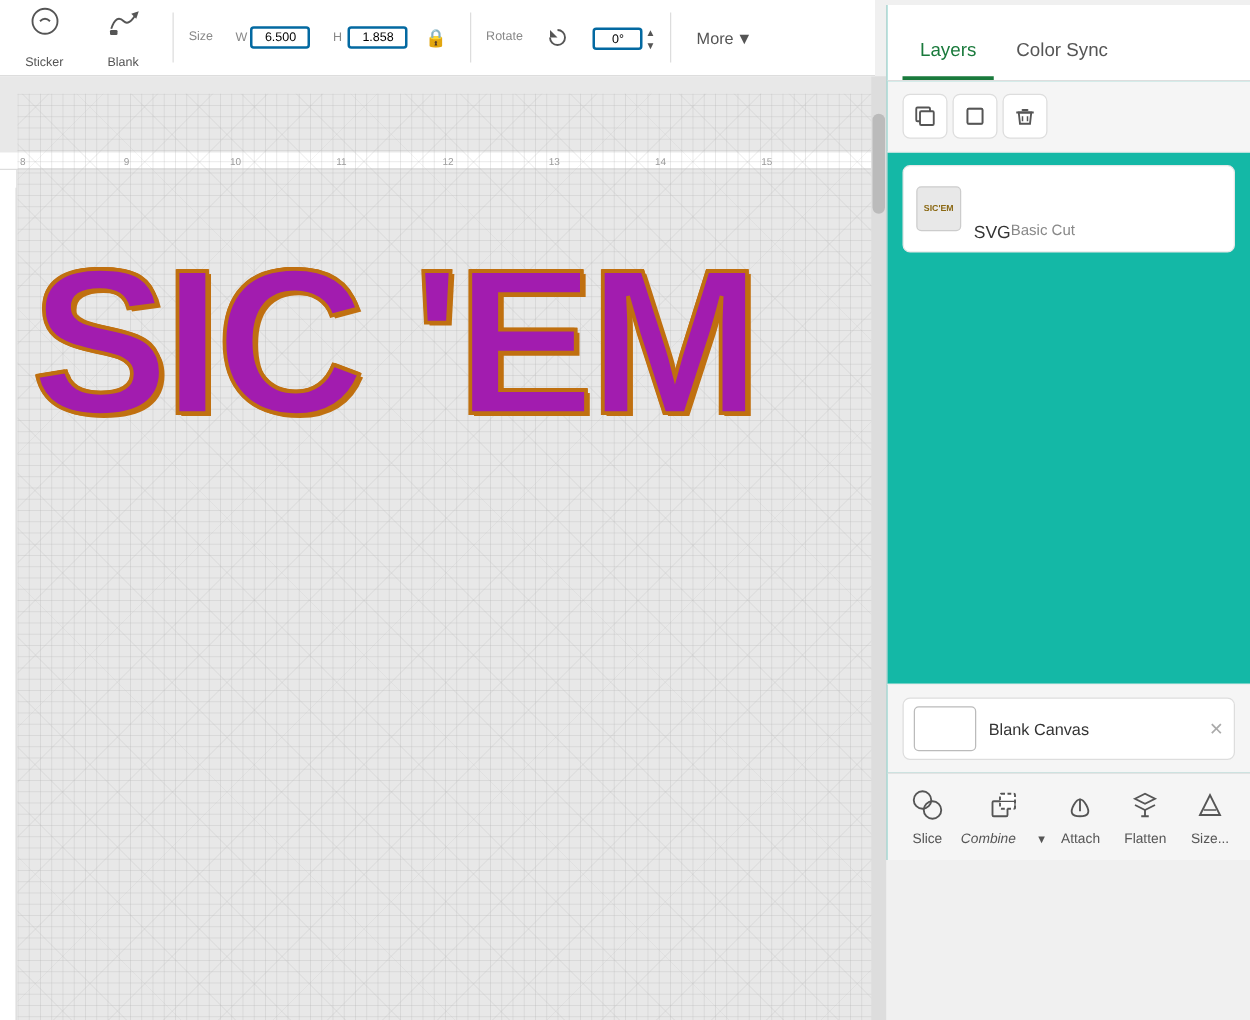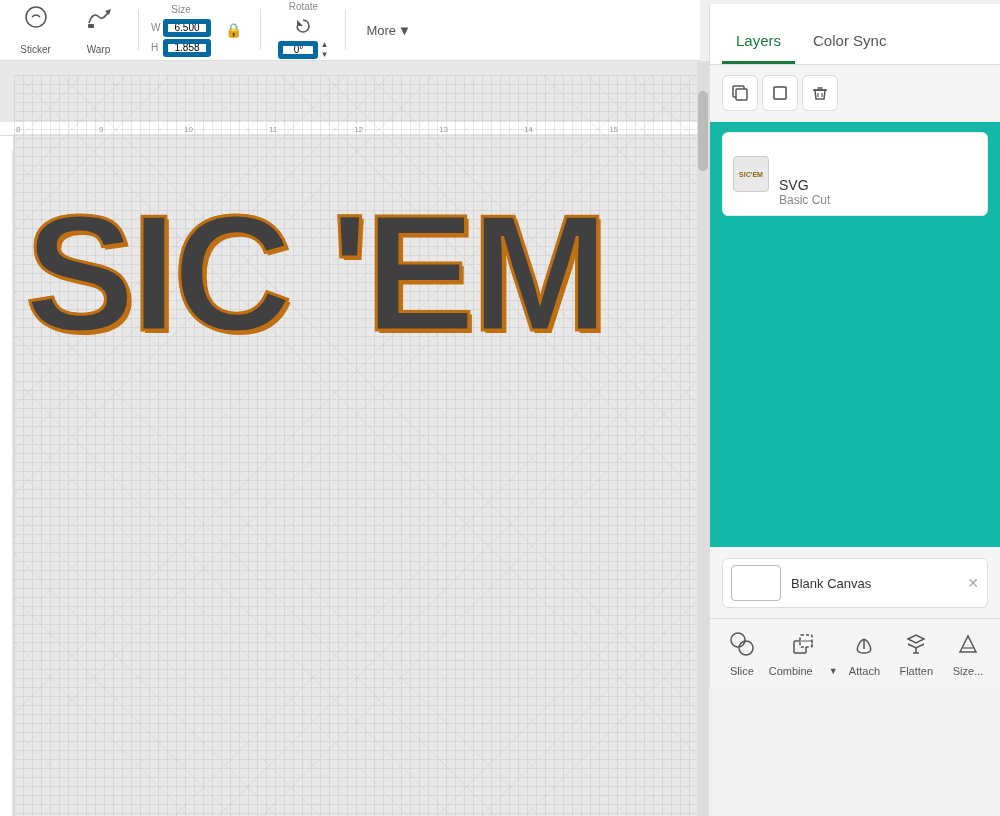--- a/index.html
+++ b/index.html
@@ -12,25 +12,25 @@
       display: flex; align-items: center; padding: 0 8px; gap: 8px;
       z-index: 10;
     }
     .toolbar-group {
       display: flex; flex-direction: column; align-items: center; justify-content: center;
       min-width: 55px; padding: 4px 6px; cursor: pointer; border-radius: 4px;
     }
     .toolbar-icon { font-size: 20px; color: #555; }
     .toolbar-label { font-size: 10px; color: #555; margin-top: 10px; }
     .toolbar-input-group {
-      display: flex; flex-direction: column; align-items: center; gap: 2px; min-width: 60px;
+      display: flex; flex-direction: row; align-items: center; gap: 18px; min-width: 60px;
     }
     .toolbar-input-row { display: flex; align-items: center; gap: 2px; }
     .toolbar-input {
-      width: 48px; height: 18px; border: 5px solid #0369a1; border-radius: 3px;
+      width: 48px; height: 18px; border: 2px solid #0369a1; border-radius: 3px;
       font-size: 10px; padding: 1px 3px; text-align: center; outline: none;
     }
     .toolbar-input-label { font-size: 10px; color: #888; width: 10px; }
     .lock-icon { font-size: 14px; color: #aaa; margin: 0 4px; }
     .more-btn {
       display: flex; align-items: center; gap: 2px; padding: 4px 8px;
       cursor: pointer; font-size: 13px; color: #555; border-radius: 4px;
     }
     .separator { width: 1px; height: 40px; background: #ddd; margin: 0 4px; }
 
@@ -79,21 +79,21 @@
       );
     }
 
     
     #sicem-text {
       position: absolute;
       top: 130px; left: 25px;
       font-size: 165px;
       font-weight: 900;
       font-family: 'Arial Black', 'Impact', sans-serif;
-      color: #404040;
+      color: #a21caf;
       letter-spacing: -4px;
       line-height: 1;
       text-shadow:
         3px 3px 0 #c07010,
         -1px -1px 0 #c07010,
         1px -1px 0 #c07010,
         -1px 1px 0 #c07010;
       
       -webkit-text-stroke: 3px #c07010;
       cursor: move;
@@ -143,21 +143,21 @@
     .layer-item {
       display: flex; align-items: center; gap: 10px; padding: 8px 10px;
       background: #fff; border-radius: 6px; margin-bottom: 8px; cursor: pointer;
       border: 1px solid #e8e8e8;
     }
     .layer-thumb {
       width: 36px; height: 36px; background: #e8e8e8; border: 1px solid #ccc;
       border-radius: 4px; display: flex; align-items: center; justify-content: center;
       font-size: 8px; color: #888; font-weight: bold; flex-shrink: 0;
     }
-    .layer-info { display: flex; flex-direction: column; margin-top: 36px; }
+    .layer-info { display: flex; flex-direction: row; margin-top: 36px; }
     .layer-name { font-size: 14px; color: #333; font-weight: 500; }
     .layer-type { font-size: 12px; color: #888; }
 
     
     #blank-canvas-section {
       padding: 10px 12px; border-top: 1px solid #eee; background: #f5f5f5;
     }
     .blank-canvas-item {
       display: flex; align-items: center; gap: 10px; padding: 6px 8px;
       background: #fff; border: 1px solid #ddd; border-radius: 6px; cursor: pointer;
@@ -199,21 +199,21 @@
   </div>
 
   <div class="toolbar-group">
     <div class="toolbar-icon">
       <svg width="28" height="24" viewBox="0 0 28 24" fill="none">
         <path d="M4 18 Q8 6 14 12 Q18 16 24 6" stroke="#555" stroke-width="1.5" fill="none"></path>
         <polygon points="26,4 24,10 20,6" fill="#555"></polygon>
         <rect x="3" y="19" width="6" height="4" rx="1" fill="#555"></rect>
       </svg>
     </div>
-    <div class="toolbar-label">Warp</div>
+    <div class="toolbar-label">Blank</div>
   </div>
 
   <div class="separator"></div>
 
   <div class="toolbar-input-group">
     <div style="font-size:10px;color:#888;margin-bottom:2px;">Size</div>
     <div class="toolbar-input-row">
       <span class="toolbar-input-label">W</span>
       <input class="toolbar-input" type="text" value="6.500" style="">
     </div>
@@ -352,21 +352,21 @@
     </div>
 
     <div class="bottom-btn">
       <div class="bottom-btn-icon">
         <svg width="26" height="26" viewBox="0 0 26 26" fill="none">
           <rect x="4" y="10" width="12" height="12" rx="1" stroke="#555" stroke-width="1.5" fill="none"></rect>
           <rect x="10" y="4" width="12" height="12" rx="1" stroke="#555" stroke-width="1.5" fill="white" stroke-dasharray="3,2"></rect>
           <path d="M10 10 L22 10 L22 16" stroke="#555" stroke-width="1"></path>
         </svg>
       </div>
-      <div style="display:flex;align-items:center;gap:16px;">
+      <div style="display:flex;align-items:center;gap:16px;font-style:italic;">
         <span class="bottom-btn-label">Combine</span>
         <span style="font-size:9px;color:#555;">▼</span>
       </div>
     </div>
 
     <div class="bottom-btn">
       <div class="bottom-btn-icon">
         <svg width="26" height="26" viewBox="0 0 26 26" fill="none">
           <path d="M8 13 Q13 4 18 13 Q23 22 13 22 Q3 22 8 13Z" stroke="#555" stroke-width="1.5" fill="none"></path>
           <path d="M13 8 V18" stroke="#555" stroke-width="1.5"></path>

